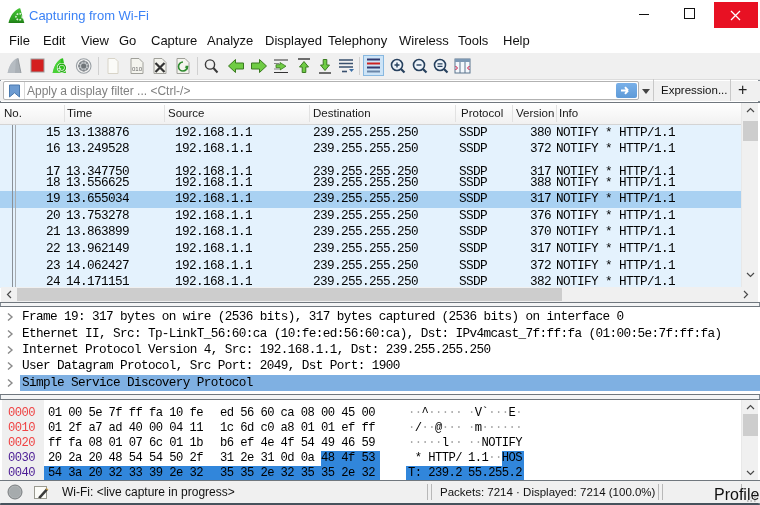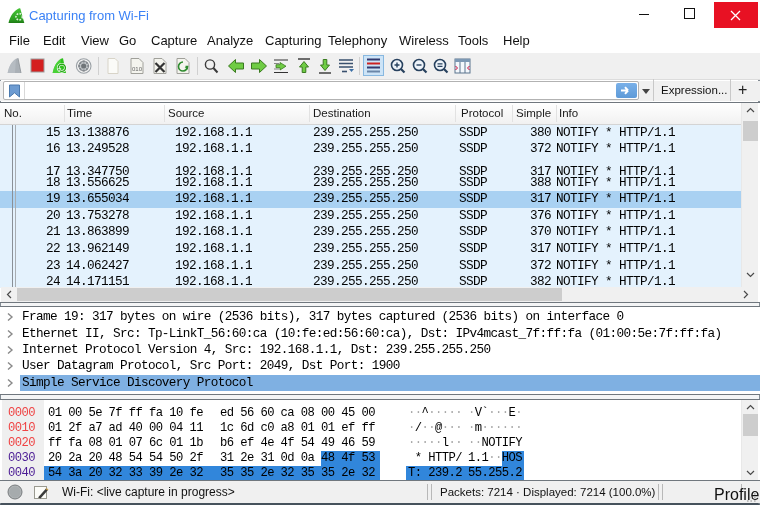--- a/index.html
+++ b/index.html
@@ -96,21 +96,21 @@
   </div>
 </div>
 
 <div id="menu">
   <span style="left:9px">File</span>
   <span style="left:43px">Edit</span>
   <span style="left:81px">View</span>
   <span style="left:119px">Go</span>
   <span style="left:151px">Capture</span>
   <span style="left:207px">Analyze</span>
-  <span style="left:265px">Capturing</span>
+  <span style="left:265px">Displayed</span>
   <span style="left:328px">Telephony</span>
   <span style="left:399px">Wireless</span>
   <span style="left:458px">Tools</span>
   <span style="left:503px">Help</span>
 </div>
 
 <div id="toolbar">
   <svg style="left:7px;top:1px" width="17" height="20" viewBox="0 0 17 20">
     <path d="M0.6,19 C1.8,13.5 4.2,7.6 9,4.8 C9.8,4.3 10.5,4.1 11,4.2 L14,19 Z" fill="#aab0b6"></path>
     <path d="M11,4.2 L14,19" stroke="#8a9096" stroke-width="0.8"></path>
@@ -210,41 +210,42 @@
     <path d="M4.5,12 l-2,-2 m2,2 l-2,2 M14.5,12 l2,-2 m-2,2 l2,2" stroke="#c03" stroke-width="1"></path>
   </svg>
 </div>
 
 <div id="filterbar">
   <div id="filterbox">
     <svg class="abs" style="left:4px;top:2px" width="13" height="14" viewBox="0 0 13 14">
       <path d="M1.5,1 h10 v12 l-5,-4.2 l-5,4.2 z" fill="#6d9bd1" stroke="#4a79ae" stroke-width="1"></path>
     </svg>
     <div id="fbsep"></div>
+    <span class="ph">Apply a display filter ... &lt;Ctrl-/&gt;</span>
     <div id="applybtn">
       <svg class="abs" style="left:4px;top:2px" width="13" height="11" viewBox="0 0 13 11">
         <path d="M1,5.5 H8 M8,5.5 L5,2.2 M8,5.5 L5,8.8" stroke="#fff" stroke-width="2" fill="none"></path>
       </svg>
     </div>
   </div>
   <div id="drop"></div>
   <div class="fsep" style="left:653px"></div>
   <span id="expr">Expression...</span>
   <div class="fsep" style="left:730px"></div>
   <span id="plus">+</span>
 </div>
 
 <div id="plist">
   <div id="phead">
     <span style="left:4px">No.</span>
     <span style="left:67px">Time</span>
     <span style="left:168px">Source</span>
     <span style="left:313px">Destination</span>
     <span style="left:461px">Protocol</span>
-    <span style="left:516px">Simple</span>
+    <span style="left:516px">Version</span>
     <span style="left:559px">Info</span>
     <i style="left:64px"></i>
       <i style="left:164px"></i>
       <i style="left:309px"></i>
     <i style="left:455px"></i>
       <i style="left:512px"></i>
       <i style="left:556px"></i>
   </div>
   <div class="abs" style="left:0;top:21.7px;width:741px;height:163px;background:#e4f2fd"></div>
   <div id="prows">

